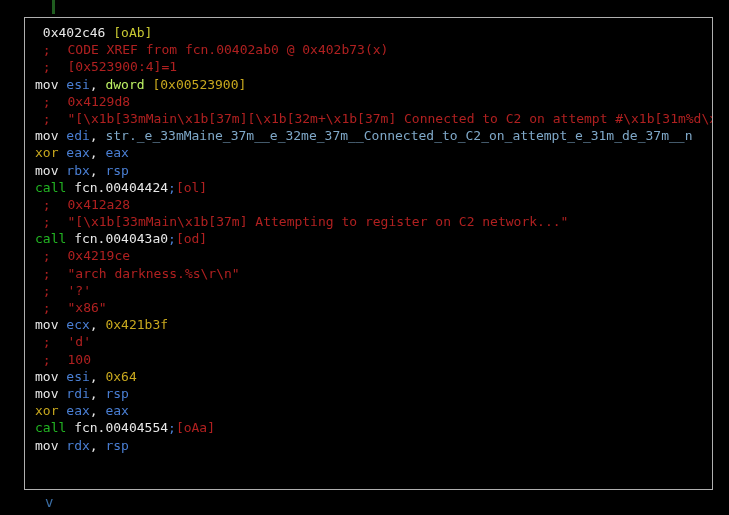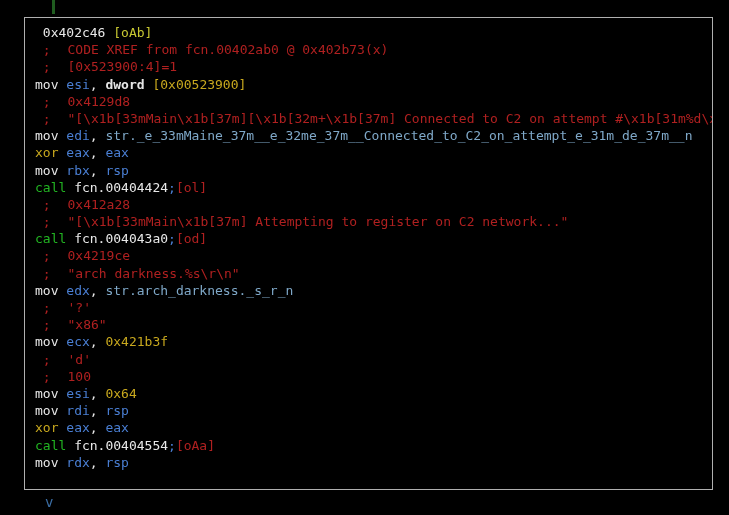--- a/index.html
+++ b/index.html
@@ -64,21 +64,21 @@
   }
   
   .t-addr     { color: #e8e8e8; }
   .t-flagname { color: #c8c832; }
   .t-comment  { color: #b02020; margin-left: 9px; }
   .t-semi     { color: #b02020; }
   .t-mn       { color: #e8e8e8; }
   .t-mn-call  { color: #22b522; }
   .t-mn-xor   { color: #c8a81e; margin-top: 43px; }
   .t-reg      { color: #4a7fd4; }
-  .t-kw       { color: #e5e5e5; font-weight: bold; }
+  .t-kw       { color: #bef264; }
   .t-num      { color: #c8a81e; }
   .t-str      { color: #7fa8c8; }
   .t-fcn      { color: #e8e8e8; }
   .t-sep      { color: #4a7fd4; }
   .t-ref      { color: #b02020; }
   .t-punc     { color: #e8e8e8; }
 </style>
 </head>
 <body>
 
@@ -96,21 +96,20 @@
         <div class="line"><span class="t-semi"> ; </span><span class="t-comment">"[\x1b[33mMain\x1b[37m][\x1b[32m+\x1b[37m] Connected to C2 on attempt #\x1b[31m%d\x1b[37m!\n"</span></div>
         <div class="line"><span class="t-mn">mov</span><span class="t-punc"> </span><span class="t-reg">edi</span><span class="t-punc">, </span><span class="t-str">str._e_33mMaine_37m__e_32me_37m__Connected_to_C2_on_attempt_e_31m_de_37m__n</span></div>
         <div class="line"><span class="t-mn-xor">xor</span><span class="t-punc"> </span><span class="t-reg">eax</span><span class="t-punc">, </span><span class="t-reg">eax</span></div>
         <div class="line"><span class="t-mn">mov</span><span class="t-punc"> </span><span class="t-reg">rbx</span><span class="t-punc">, </span><span class="t-reg">rsp</span></div>
         <div class="line"><span class="t-mn-call">call</span><span class="t-punc"> </span><span class="t-fcn">fcn.00404424</span><span class="t-sep">;</span><span class="t-ref">[ol]</span></div>
         <div class="line"><span class="t-semi"> ; </span><span class="t-comment">0x412a28</span></div>
         <div class="line"><span class="t-semi"> ; </span><span class="t-comment">"[\x1b[33mMain\x1b[37m] Attempting to register on C2 network..."</span></div>
         <div class="line"><span class="t-mn-call">call</span><span class="t-punc"> </span><span class="t-fcn">fcn.004043a0</span><span class="t-sep">;</span><span class="t-ref">[od]</span></div>
         <div class="line"><span class="t-semi"> ; </span><span class="t-comment">0x4219ce</span></div>
         <div class="line"><span class="t-semi"> ; </span><span class="t-comment">"arch darkness.%s\r\n"</span></div>
-        <div class="line"><span class="t-mn">mov</span><span class="t-punc"> </span><span class="t-reg">edx</span><span class="t-punc">, </span><span class="t-str">str.arch_darkness._s_r_n</span></div>
         <div class="line"><span class="t-semi"> ; </span><span class="t-comment">'?'</span></div>
         <div class="line"><span class="t-semi"> ; </span><span class="t-comment">"x86"</span></div>
         <div class="line"><span class="t-mn">mov</span><span class="t-punc"> </span><span class="t-reg">ecx</span><span class="t-punc">, </span><span class="t-num">0x421b3f</span></div>
         <div class="line"><span class="t-semi"> ; </span><span class="t-comment">'d'</span></div>
         <div class="line"><span class="t-semi"> ; </span><span class="t-comment">100</span></div>
         <div class="line"><span class="t-mn">mov</span><span class="t-punc"> </span><span class="t-reg">esi</span><span class="t-punc">, </span><span class="t-num">0x64</span></div>
         <div class="line"><span class="t-mn">mov</span><span class="t-punc"> </span><span class="t-reg">rdi</span><span class="t-punc">, </span><span class="t-reg">rsp</span></div>
         <div class="line"><span class="t-mn-xor">xor</span><span class="t-punc"> </span><span class="t-reg">eax</span><span class="t-punc">, </span><span class="t-reg">eax</span></div>
         <div class="line"><span class="t-mn-call">call</span><span class="t-punc"> </span><span class="t-fcn">fcn.00404554</span><span class="t-sep">;</span><span class="t-ref">[oAa]</span></div>
         <div class="line"><span class="t-mn">mov</span><span class="t-punc"> </span><span class="t-reg">rdx</span><span class="t-punc">, </span><span class="t-reg">rsp</span></div>

